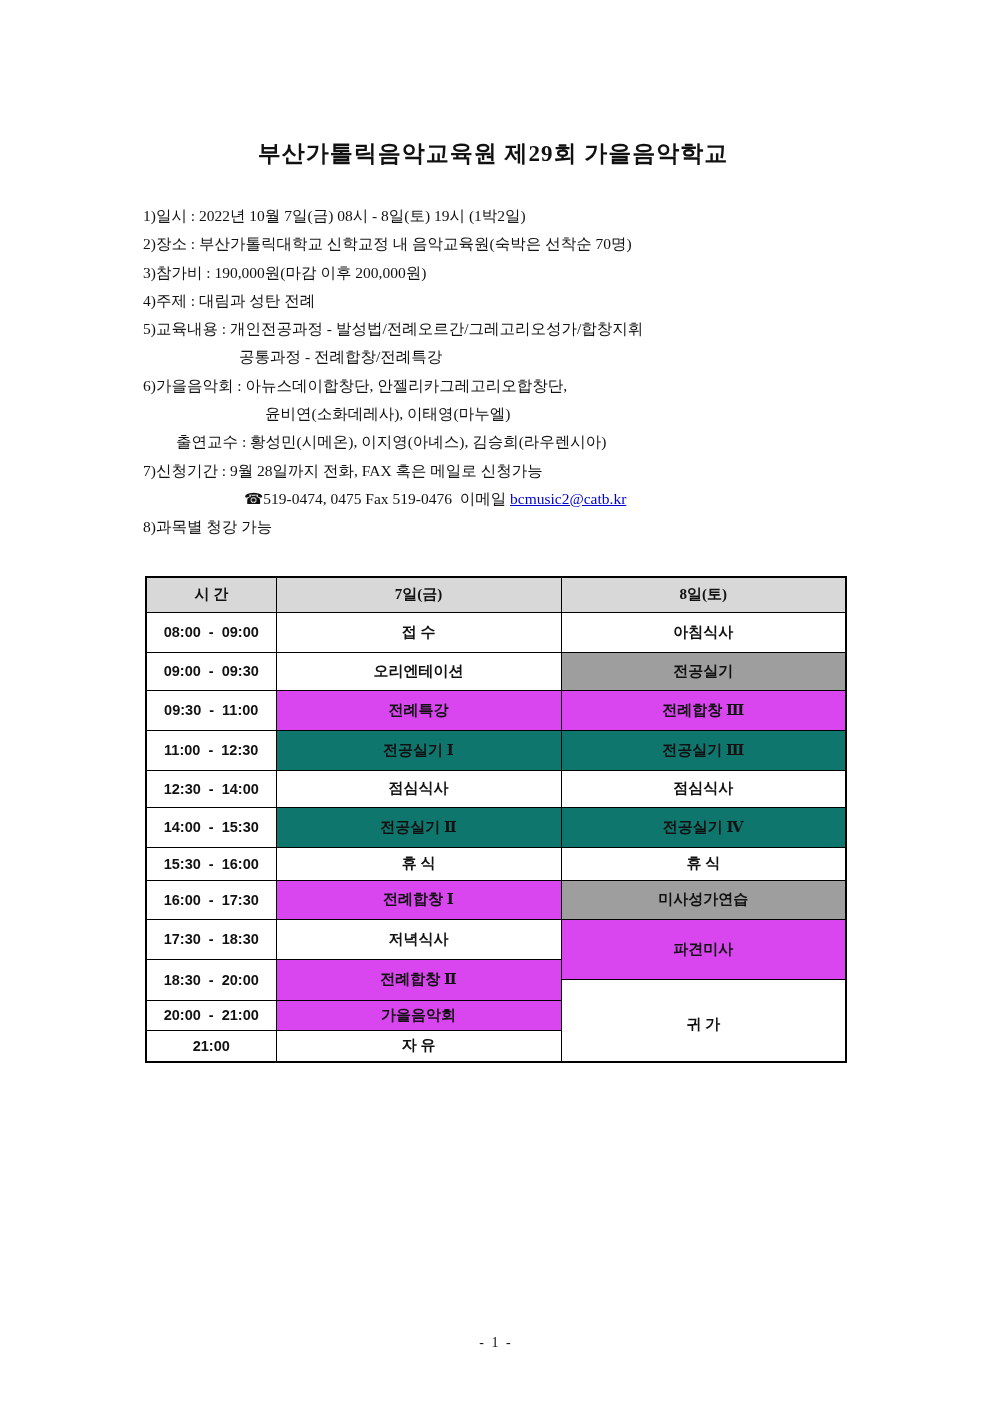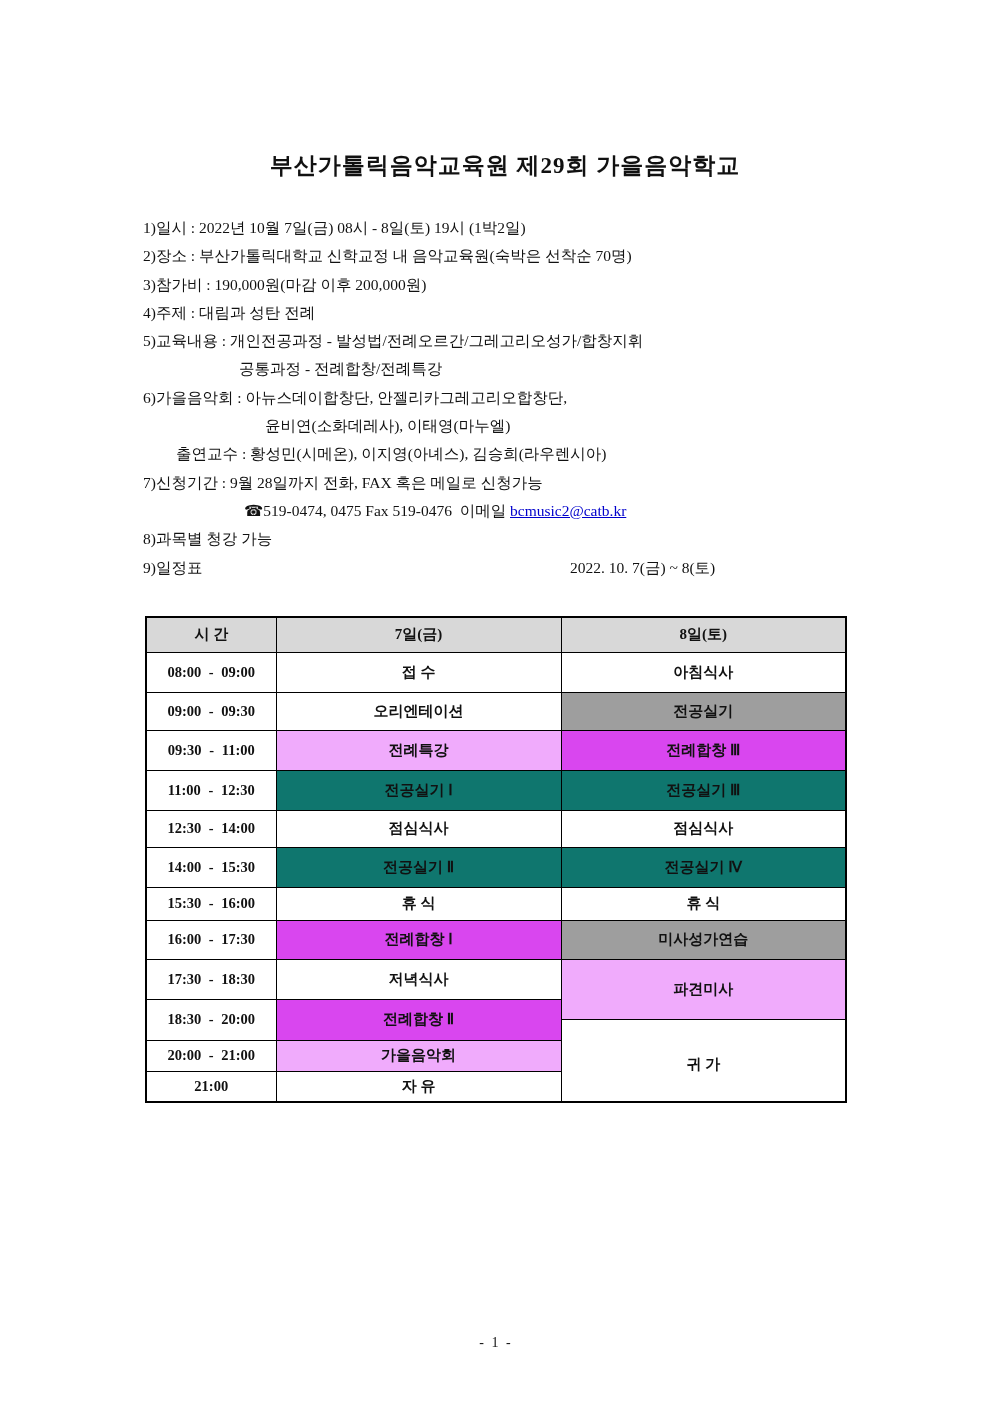--- a/index.html
+++ b/index.html
@@ -8,21 +8,21 @@
     width:992px;height:1403px;
     background:#ffffff;
     margin:0 auto;
     box-sizing:border-box;
     padding:138px 0 0 143px;
     font-family:"Liberation Serif","DejaVu Serif",serif;
     color:#111111;
     overflow:hidden;
   }
   .title{
-    margin:12px;
+    margin:0;
     width:700px;
     text-align:center;
     font-size:23px;
     font-weight:bold;
     letter-spacing:1px;
   }
   .info{margin-top:33px;font-size:15.5px;}
   .line{height:28.3px;line-height:28.3px;white-space:pre;}
   .ind1{padding-left:33px;}
   .ind2{padding-left:96px;}
@@ -39,36 +39,35 @@
     table-layout:fixed;
     width:700px;
     font-size:15px;
   }
   table.timetable td,table.timetable th{
     border:1px solid #000;
     text-align:center;
     font-weight:bold;
     padding:0;
     overflow:hidden;
-    font-family:Liberation Serif, serif;
   }
   table.timetable{border:2px solid #000;}
   table.timetable tr.head th{background:#d8d8d8;height:34px;font-size:15px;}
   col.c-time{width:130px;}
   col.c-day{width:285px;}
   .time{
     font-family:"Liberation Sans","DejaVu Sans",sans-serif;
     font-size:14.5px;
     word-spacing:4px;
   }
   .h40{height:40px;padding-left:24px;} .h39{height:39px;} .h38{height:38px;}
   .h37{height:37px;} .h33{height:33px;} .h30{height:30px;}
   [data-bg="white"]{background:#ffffff;}
   [data-bg="gray"]{background:#9e9e9e;}
-  [data-bg="cyan"]{background:#f0abfc;}
+  [data-bg="cyan"]{background:#d946ef;}
   [data-bg="orange"]{background:#d946ef;}
   [data-bg="green"]{background:#0f766e;}
   td.merged{padding:0;vertical-align:top;}
   .mergewrap{display:flex;flex-direction:column;height:141px;gap:9px;}
   .mtop{
     height:59px;flex:0 0 59px;
     border-bottom:1px solid #000;
     display:flex;align-items:center;justify-content:center;
   }
   .mbottom{flex:1 1 auto;display:flex;align-items:center;justify-content:center;}
@@ -93,21 +92,20 @@
     <div class="line">3)참가비 : 190,000원(마감 이후 200,000원)</div>
     <div class="line">4)주제 : 대림과 성탄 전례</div>
     <div class="line">5)교육내용 : 개인전공과정 - 발성법/전례오르간/그레고리오성가/합창지휘</div>
     <div class="line ind2">공통과정 - 전례합창/전례특강</div>
     <div class="line">6)가을음악회 : 아뉴스데이합창단, 안젤리카그레고리오합창단,</div>
     <div class="line ind4">윤비연(소화데레사), 이태영(마누엘)</div>
     <div class="line ind1">출연교수 : 황성민(시메온), 이지영(아녜스), 김승희(라우렌시아)</div>
     <div class="line">7)신청기간 : 9월 28일까지 전화, FAX 혹은 메일로 신청가능</div>
     <div class="line ind3"><span>☎519-0474, 0475 Fax 519-0476  이메일 </span><a class="email" href="#">bcmusic2@catb.kr</a></div>
     <div class="line">8)과목별 청강 가능</div>
-    <div class="line schedule-line"><span>9)일정표</span><span class="date-range">2022. 10. 7(금) ~ 8(토)</span></div>
   </div>
 
   <table class="timetable">
     <colgroup>
         <col class="c-time">
         <col class="c-day">
         <col class="c-day">
       </colgroup>
     <tbody>
         <tr class="head">

